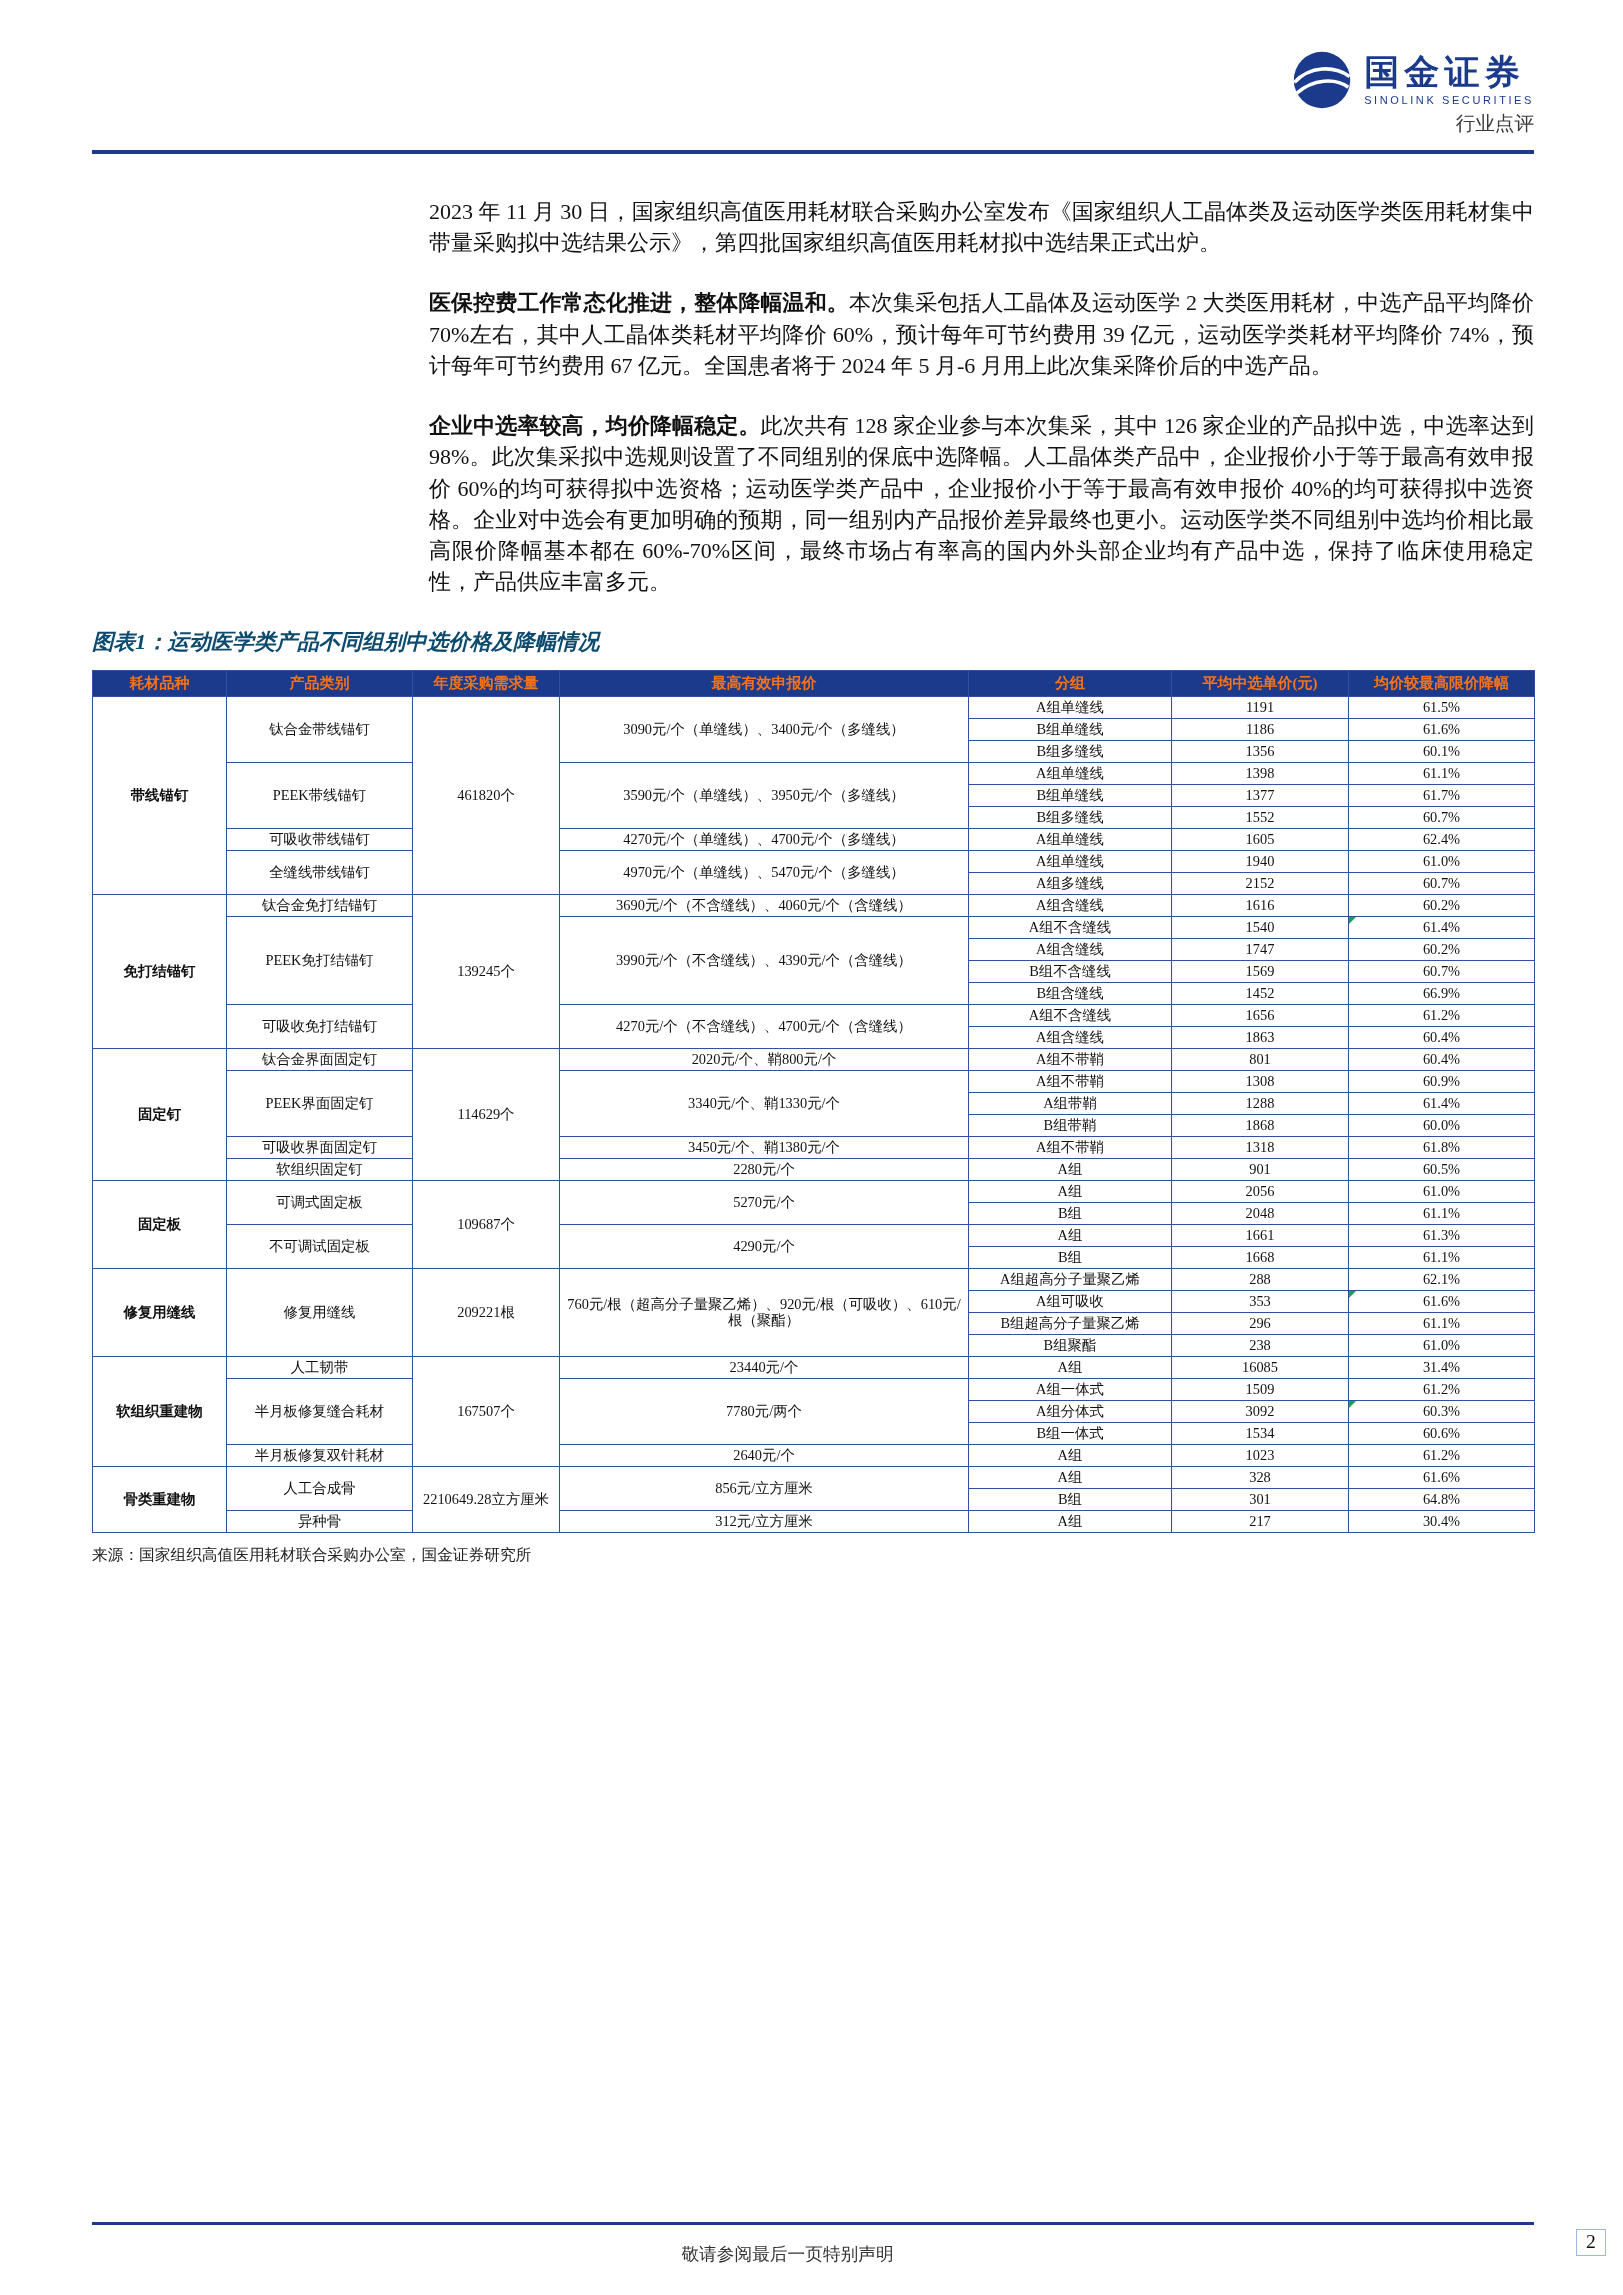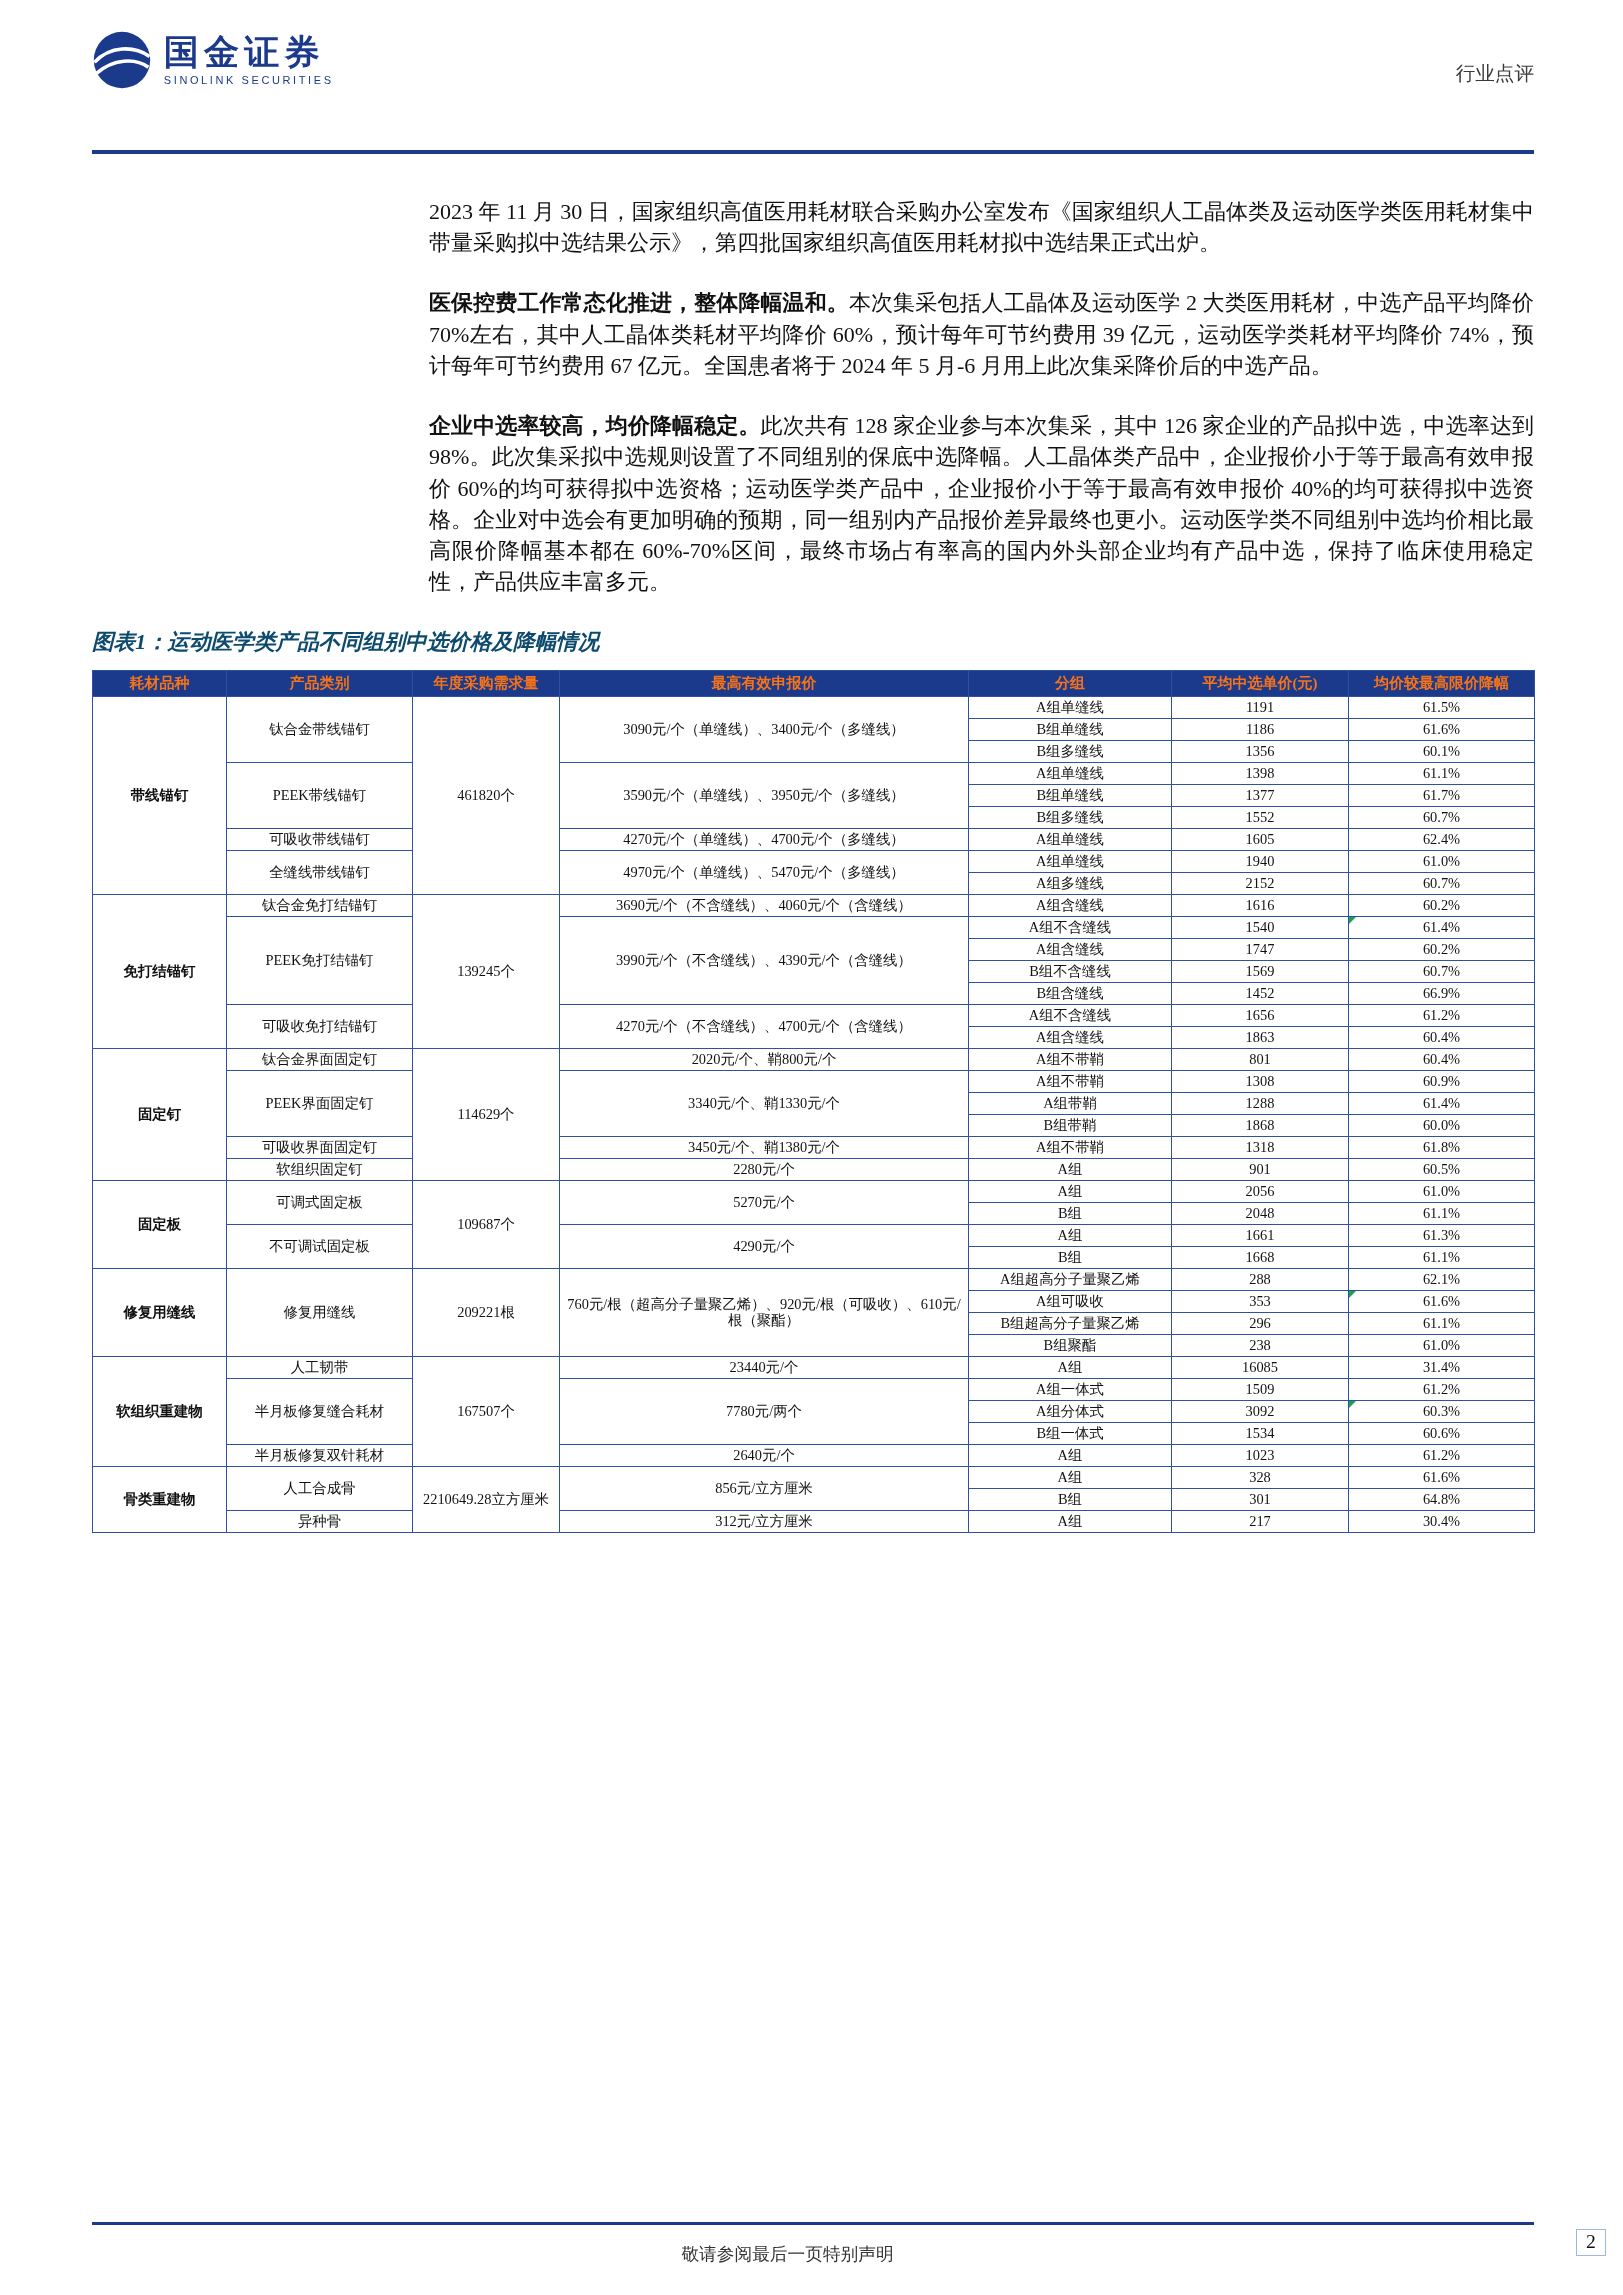--- a/index.html
+++ b/index.html
@@ -13,22 +13,22 @@
     position:relative;
     width:1623px;
     height:2295px;
     background:#fff;
     font-family:"Liberation Serif","DejaVu Serif",serif;
     color:#111;
     overflow:hidden;
   }
   
   .header{
-    position:absolute;top:30px;left:92px;width:1442px;
-    display:flex;justify-content:space-between;align-items:flex-end;
+    position:absolute;top:50px;left:92px;width:1442px;
+    display:flex;justify-content:space-between;align-items:flex-end;flex-direction:column;
   }
   .logo{display:flex;align-items:center;gap:11.8px;}
   .logo-mark{width:60px;height:60px;}
   .logo-mark circle{fill:var(--brand);}
   .logo-mark path{stroke:#fff;stroke-width:6;fill:none;}
   .brand-cn{
     font-family:"Liberation Sans","DejaVu Sans",sans-serif;
     font-size:35px;font-weight:bold;color:var(--brand);letter-spacing:5.2px;line-height:1;
   }
   .brand-en{
@@ -380,20 +380,21 @@
             </tr>
             <tr>
               <td>异种骨</td>
               <td>312元/立方厘米</td>
               <td>A组</td>
               <td>217</td>
               <td>30.4%</td>
             </tr>
           </tbody>
       </table>
+      <div class="fig-source">来源：国家组织高值医用耗材联合采购办公室，国金证券研究所</div>
     </div>
 
   </div>
 
   <div class="footer-rule"></div>
   <div class="footer-text">敬请参阅最后一页特别声明</div>
   <div class="page-num-box"><span>2</span></div>
 
 </div>
 

